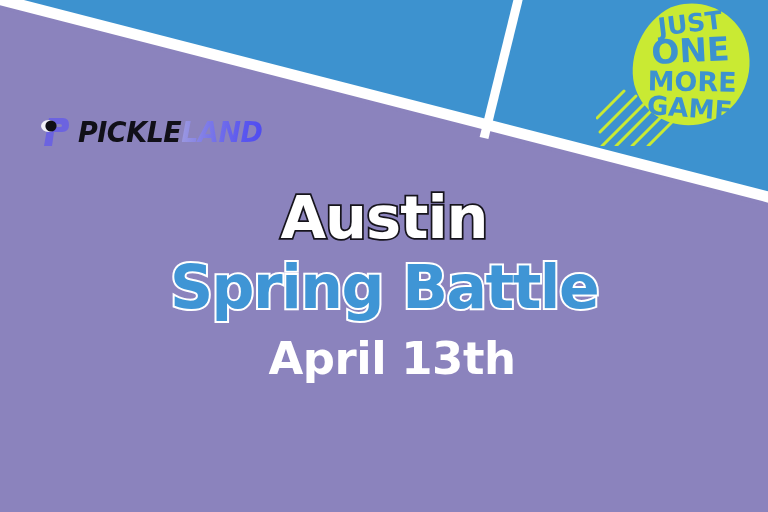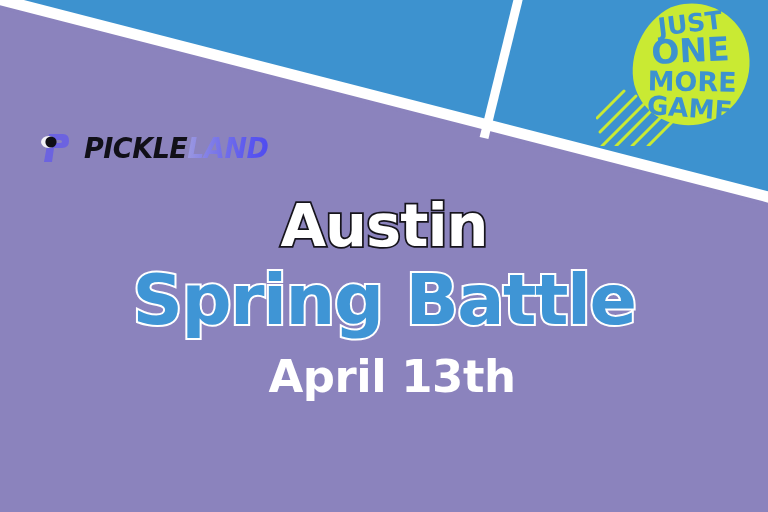--- a/index.html
+++ b/index.html
@@ -26,25 +26,25 @@
     left: 0;
     top: 0;
     width: 768px;
     height: 512px;
   }
 
   
   #logo {
     position: absolute;
     left: 38px;
-    top: 128px;
+    top: 112px;
     height: 40px;
     display: flex;
     align-items: center;
-    gap: 12px;
+    gap: 6px;
   }
   #logo-mark {
     width: 34px;
     height: 34px;
     position: relative;
     flex: 0 0 auto;
   }
   #logo-wordmark {
     font-size: 29px;
     font-weight: bold;
@@ -86,26 +86,26 @@
 
   #title-city {
     font-family: "DejaVu Sans", sans-serif;
     font-size: 59px;
     font-weight: bold;
     line-height: 1.02;
     color: #ffffff;
     letter-spacing: -1px;
     -webkit-text-stroke: 3.5px #16141c;
     paint-order: stroke fill;
-    margin: 8px;
+    margin: 0;
   }
 
   #title-event {
     font-family: "DejaVu Sans", sans-serif;
-    font-size: 70px;
+    font-size: 60px;
     font-weight: bold;
     line-height: 1.04;
     color: #3f95d5;
     letter-spacing: -1.5px;
     -webkit-text-stroke: 4px #ffffff;
     paint-order: stroke fill;
     margin: 8px 0 16px 0;
   }
 
   #title-date {

